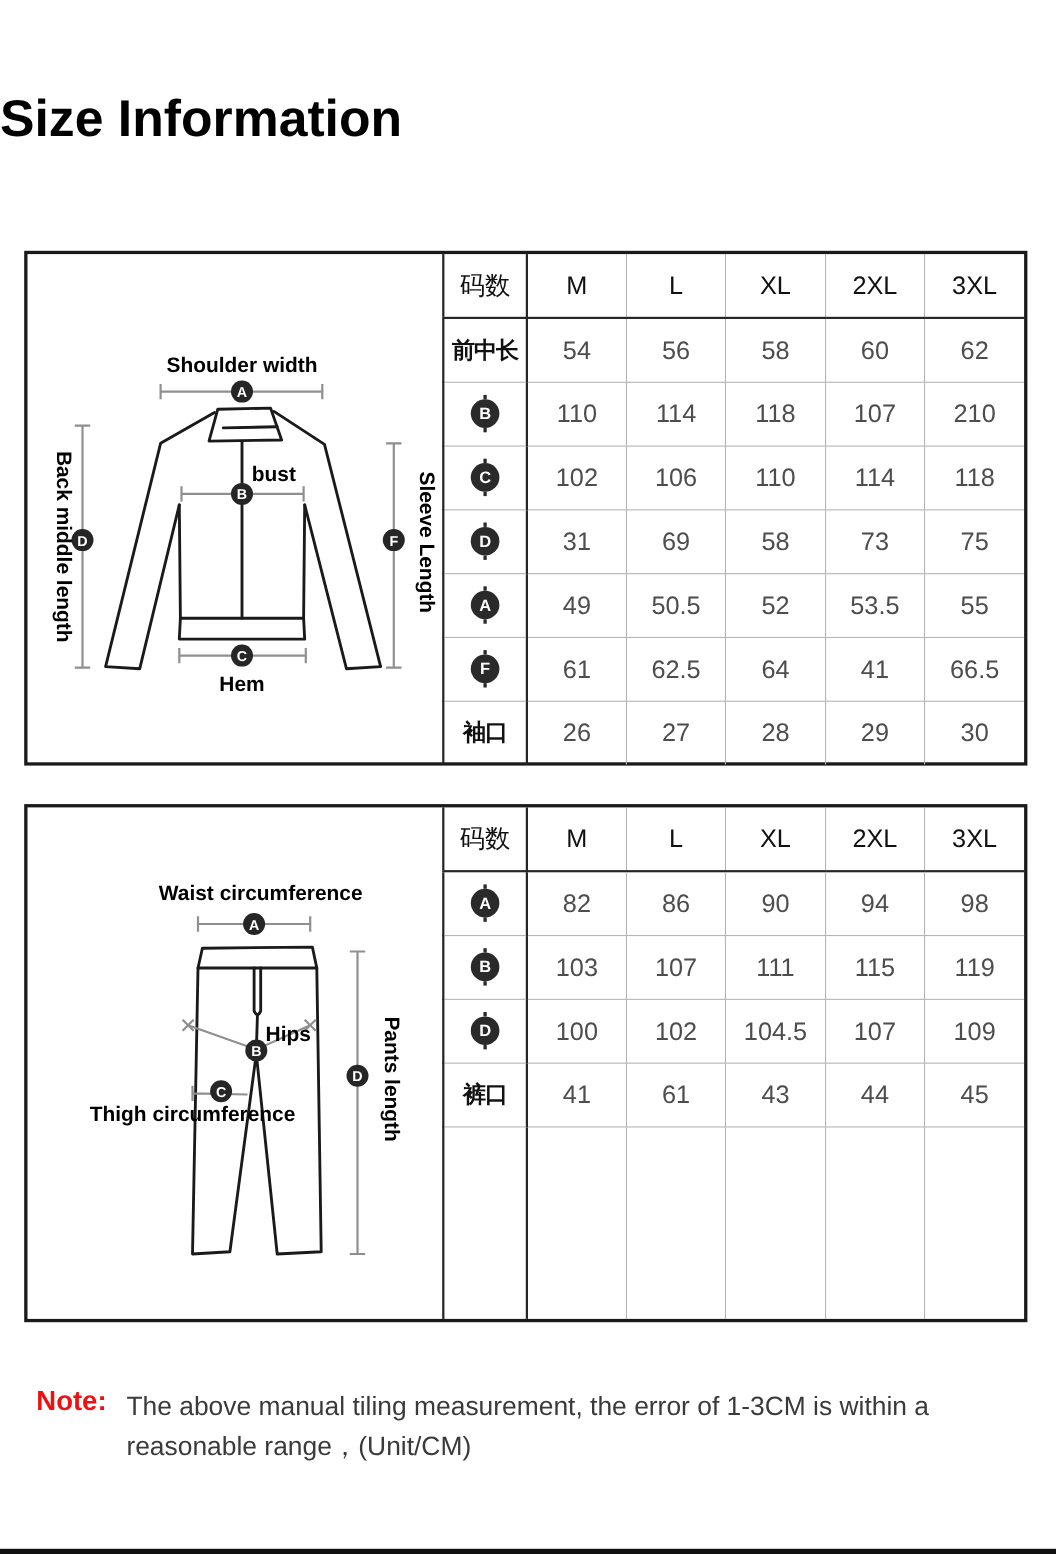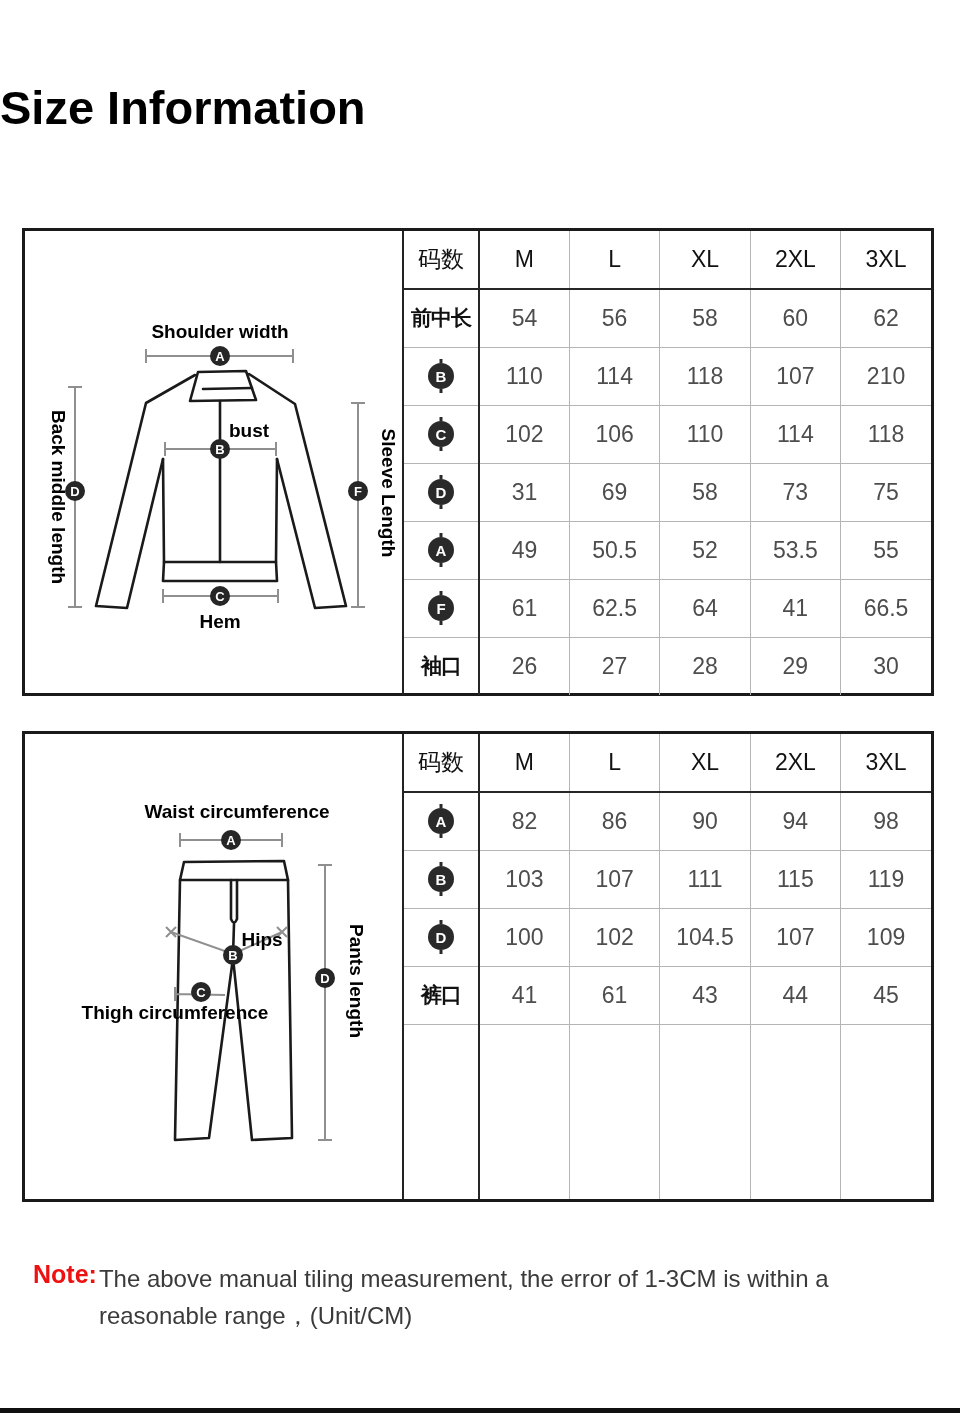--- a/index.html
+++ b/index.html
@@ -50,21 +50,21 @@
   .badge::before { top:-4px; } .badge::after { bottom:-4px; }
 
   
   .garment path { fill:none; stroke:#1a1a1a; stroke-width:2.6; stroke-linejoin:round; stroke-linecap:round; }
   .measure path, .measure line { fill:none; stroke:#8f8f8f; stroke-width:2; stroke-linecap:butt; }
   .marker circle { fill:#262626; }
   .marker text { fill:#fff; font-size:13px; font-weight:bold; text-anchor:middle; }
   .lbl { fill:#000; font-size:19px; font-weight:bold; text-anchor:middle; }
 
   .note { position:absolute; left:33px; top:1260px; display:flex; }
-  .note-label { font-size:25px; font-weight:bold; margin-right:2px; white-space:nowrap; }
+  .note-label { font-size:25px; font-weight:bold; margin-right:18px; white-space:nowrap; }
   .note-text { font-size:24px; line-height:37px; color:#3a3a3a; }
   .bottom-bar { position:absolute; left:0; top:1408px; width:100%; height:5px; background:#101010; }
 </style>
 </head>
 <body>
 
 <div class="title">Size Information</div>
 
 <div class="panel" id="panel-jacket">
   <svg class="fig" viewBox="0 0 377 462">

